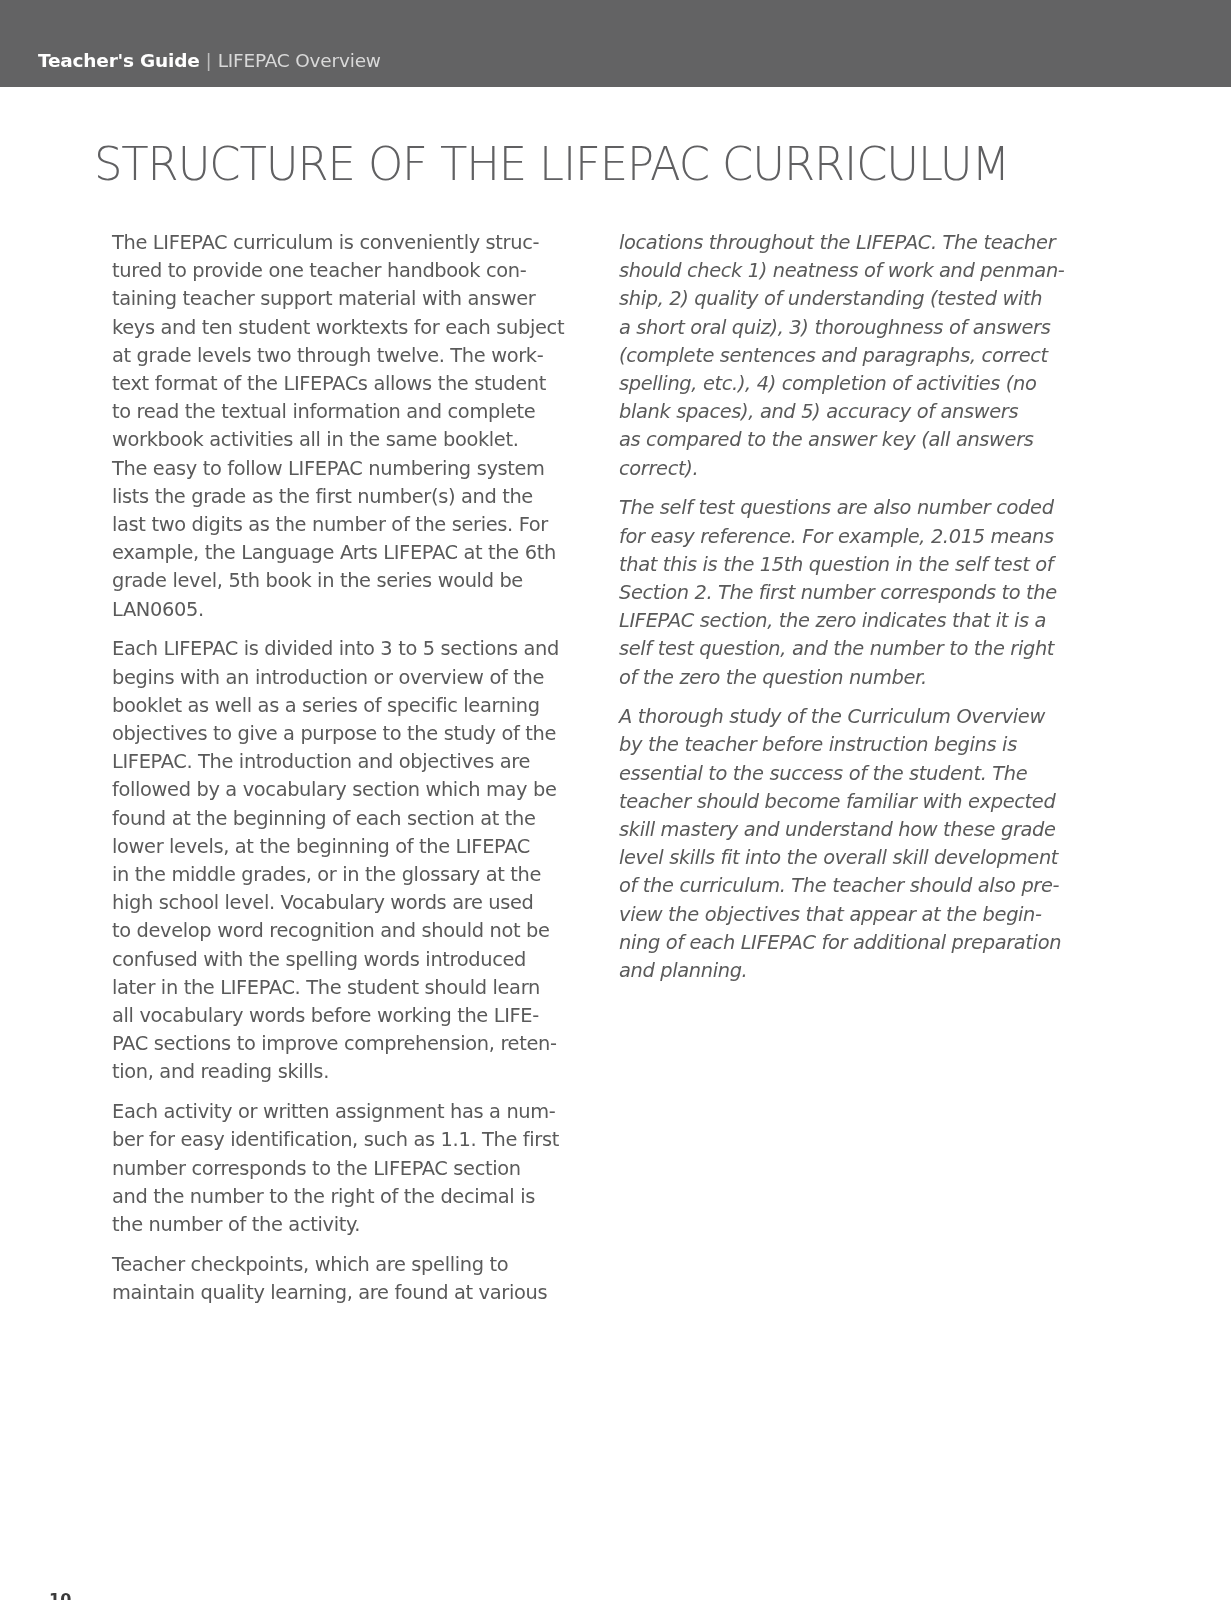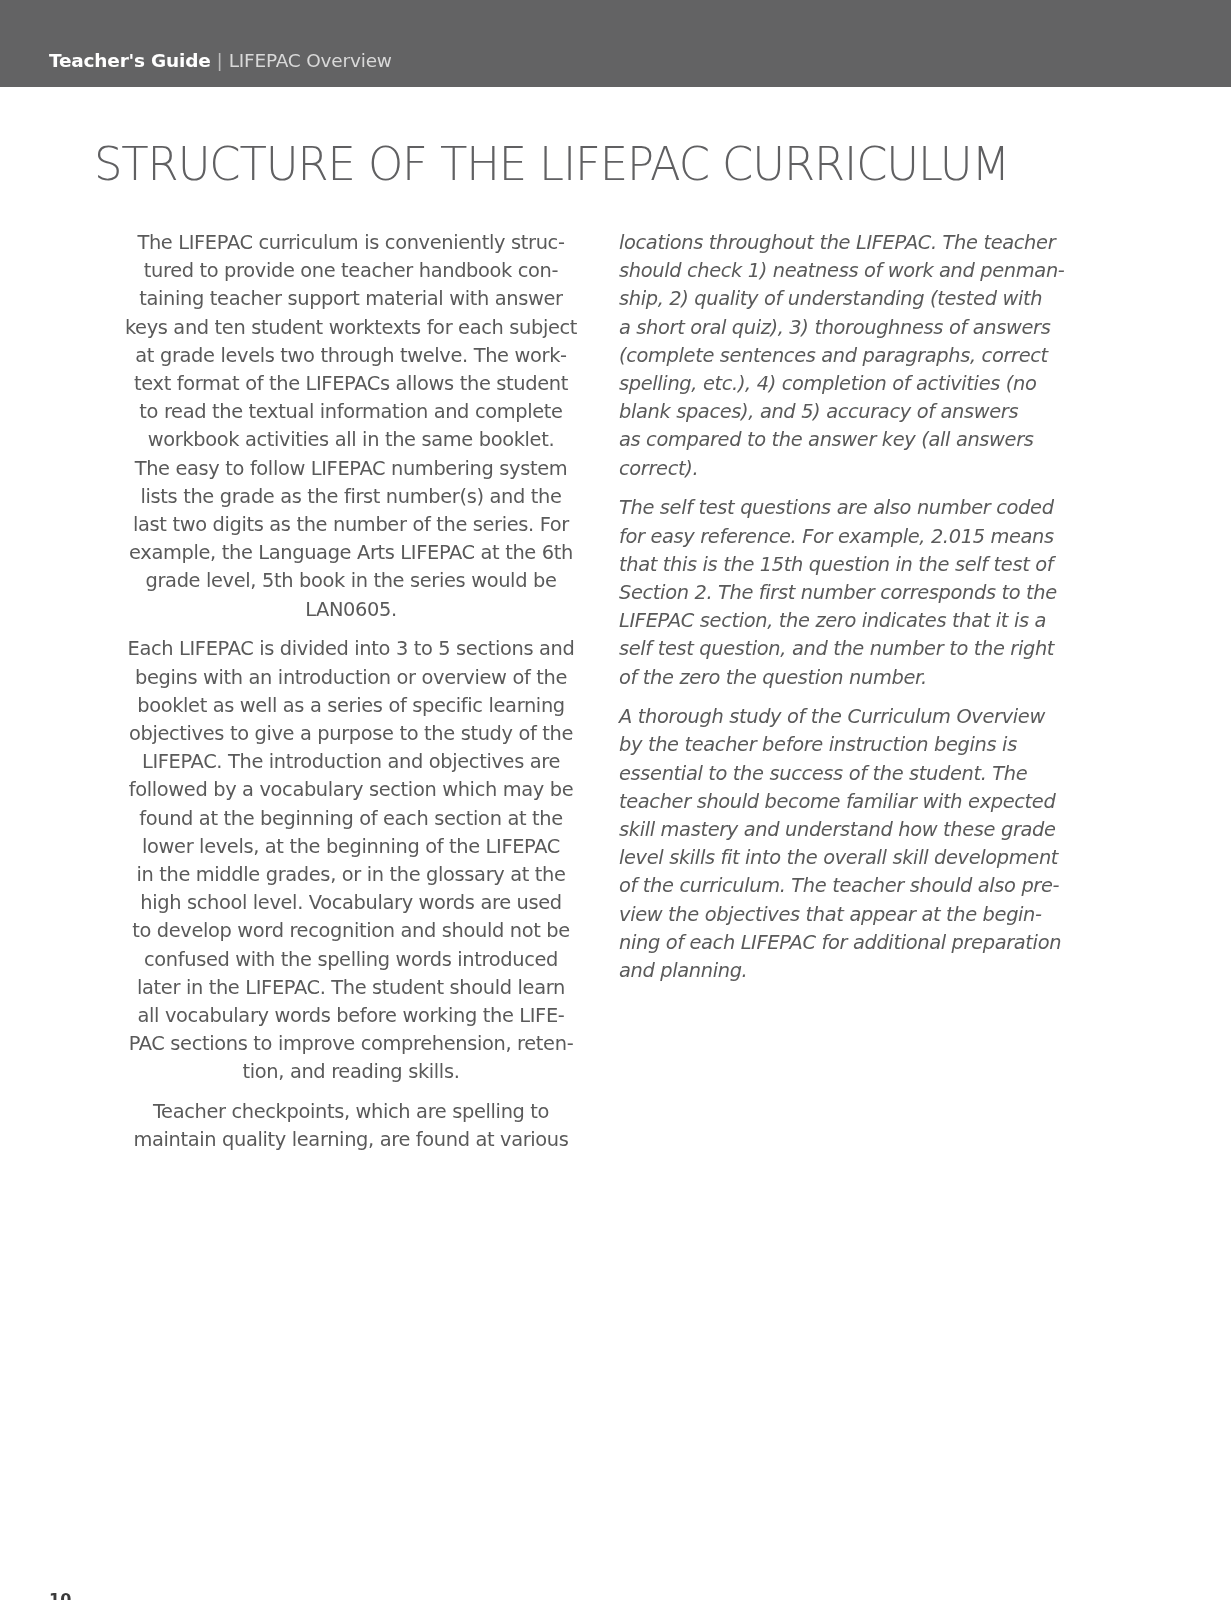--- a/index.html
+++ b/index.html
@@ -1,34 +1,34 @@
 <!DOCTYPE html>
 <html><head>
   <meta charset="utf-8">
   <style>
     html, body { margin: 0; padding: 0; background: #ffffff; }
     body { width: 1231px; height: 1600px; position: relative; overflow: hidden;
            font-family: "DejaVu Sans", sans-serif; color: #5d5d5d; }
     .header { position: absolute; left: 0; top: 0; width: 1231px; height: 87px;
               background: #636364; }
-    .header-text { position: absolute; left: 49px; top: 50px; font-size: 18.5px;
+    .header-text { position: absolute; left: 38px; top: 50px; font-size: 18.5px;
                    color: #f2f2f2; white-space: nowrap; letter-spacing: -0.2px; }
     .header-text .guide { font-weight: bold; color: #ffffff; }
     .header-text .sep { color: #bdbdbd; margin: 0 6px; font-weight: normal; }
     .header-text .section { color: #d9d9d9; font-weight: normal; }
 
     .title { position: absolute; left: 94px; top: 136px; font-size: 47px;
              font-family: "DejaVu Sans", sans-serif; font-weight: 200;
              color: #606062; letter-spacing: -1.2px; white-space: nowrap;
              transform: scaleX(0.955); transform-origin: left top;
              -webkit-text-stroke: 0px; }
 
     .col { position: absolute; top: 229px; font-size: 19.4px; line-height: 28.2px;
            color: #5a5a5a; letter-spacing: -0.35px; }
-    .col-left { left: 96px; width: 510px; text-align: center; }
+    .col-left { left: 112px; width: 510px; }
     .col-right { left: 619px; width: 510px; font-style: italic; }
     .para { margin: 0 0 11.5px 0; white-space: pre-line; }
 
     .page-number { position: absolute; left: 49px; top: 1590px; font-size: 16px;
                    font-weight: bold; color: #3a3a3a; }
   </style>
 </head>
 <body>
 
 <div class="header">
@@ -63,20 +63,25 @@
 found at the beginning of each section at the
 lower levels, at the beginning of the LIFEPAC
 in the middle grades, or in the glossary at the
 high school level. Vocabulary words are used
 to develop word recognition and should not be
 confused with the spelling words introduced
 later in the LIFEPAC. The student should learn
 all vocabulary words before working the LIFE-
 PAC sections to improve comprehension, reten-
 tion, and reading skills.</p>
+  <p class="para">Each activity or written assignment has a num-
+ber for easy identification, such as 1.1. The first
+number corresponds to the LIFEPAC section
+and the number to the right of the decimal is
+the number of the activity.</p>
   <p class="para">Teacher checkpoints, which are spelling to
 maintain quality learning, are found at various</p>
 </div>
 
 <div class="col col-right">
   <p class="para">locations throughout the LIFEPAC. The teacher
 should check 1) neatness of work and penman-
 ship, 2) quality of understanding (tested with
 a short oral quiz), 3) thoroughness of answers
 (complete sentences and paragraphs, correct

